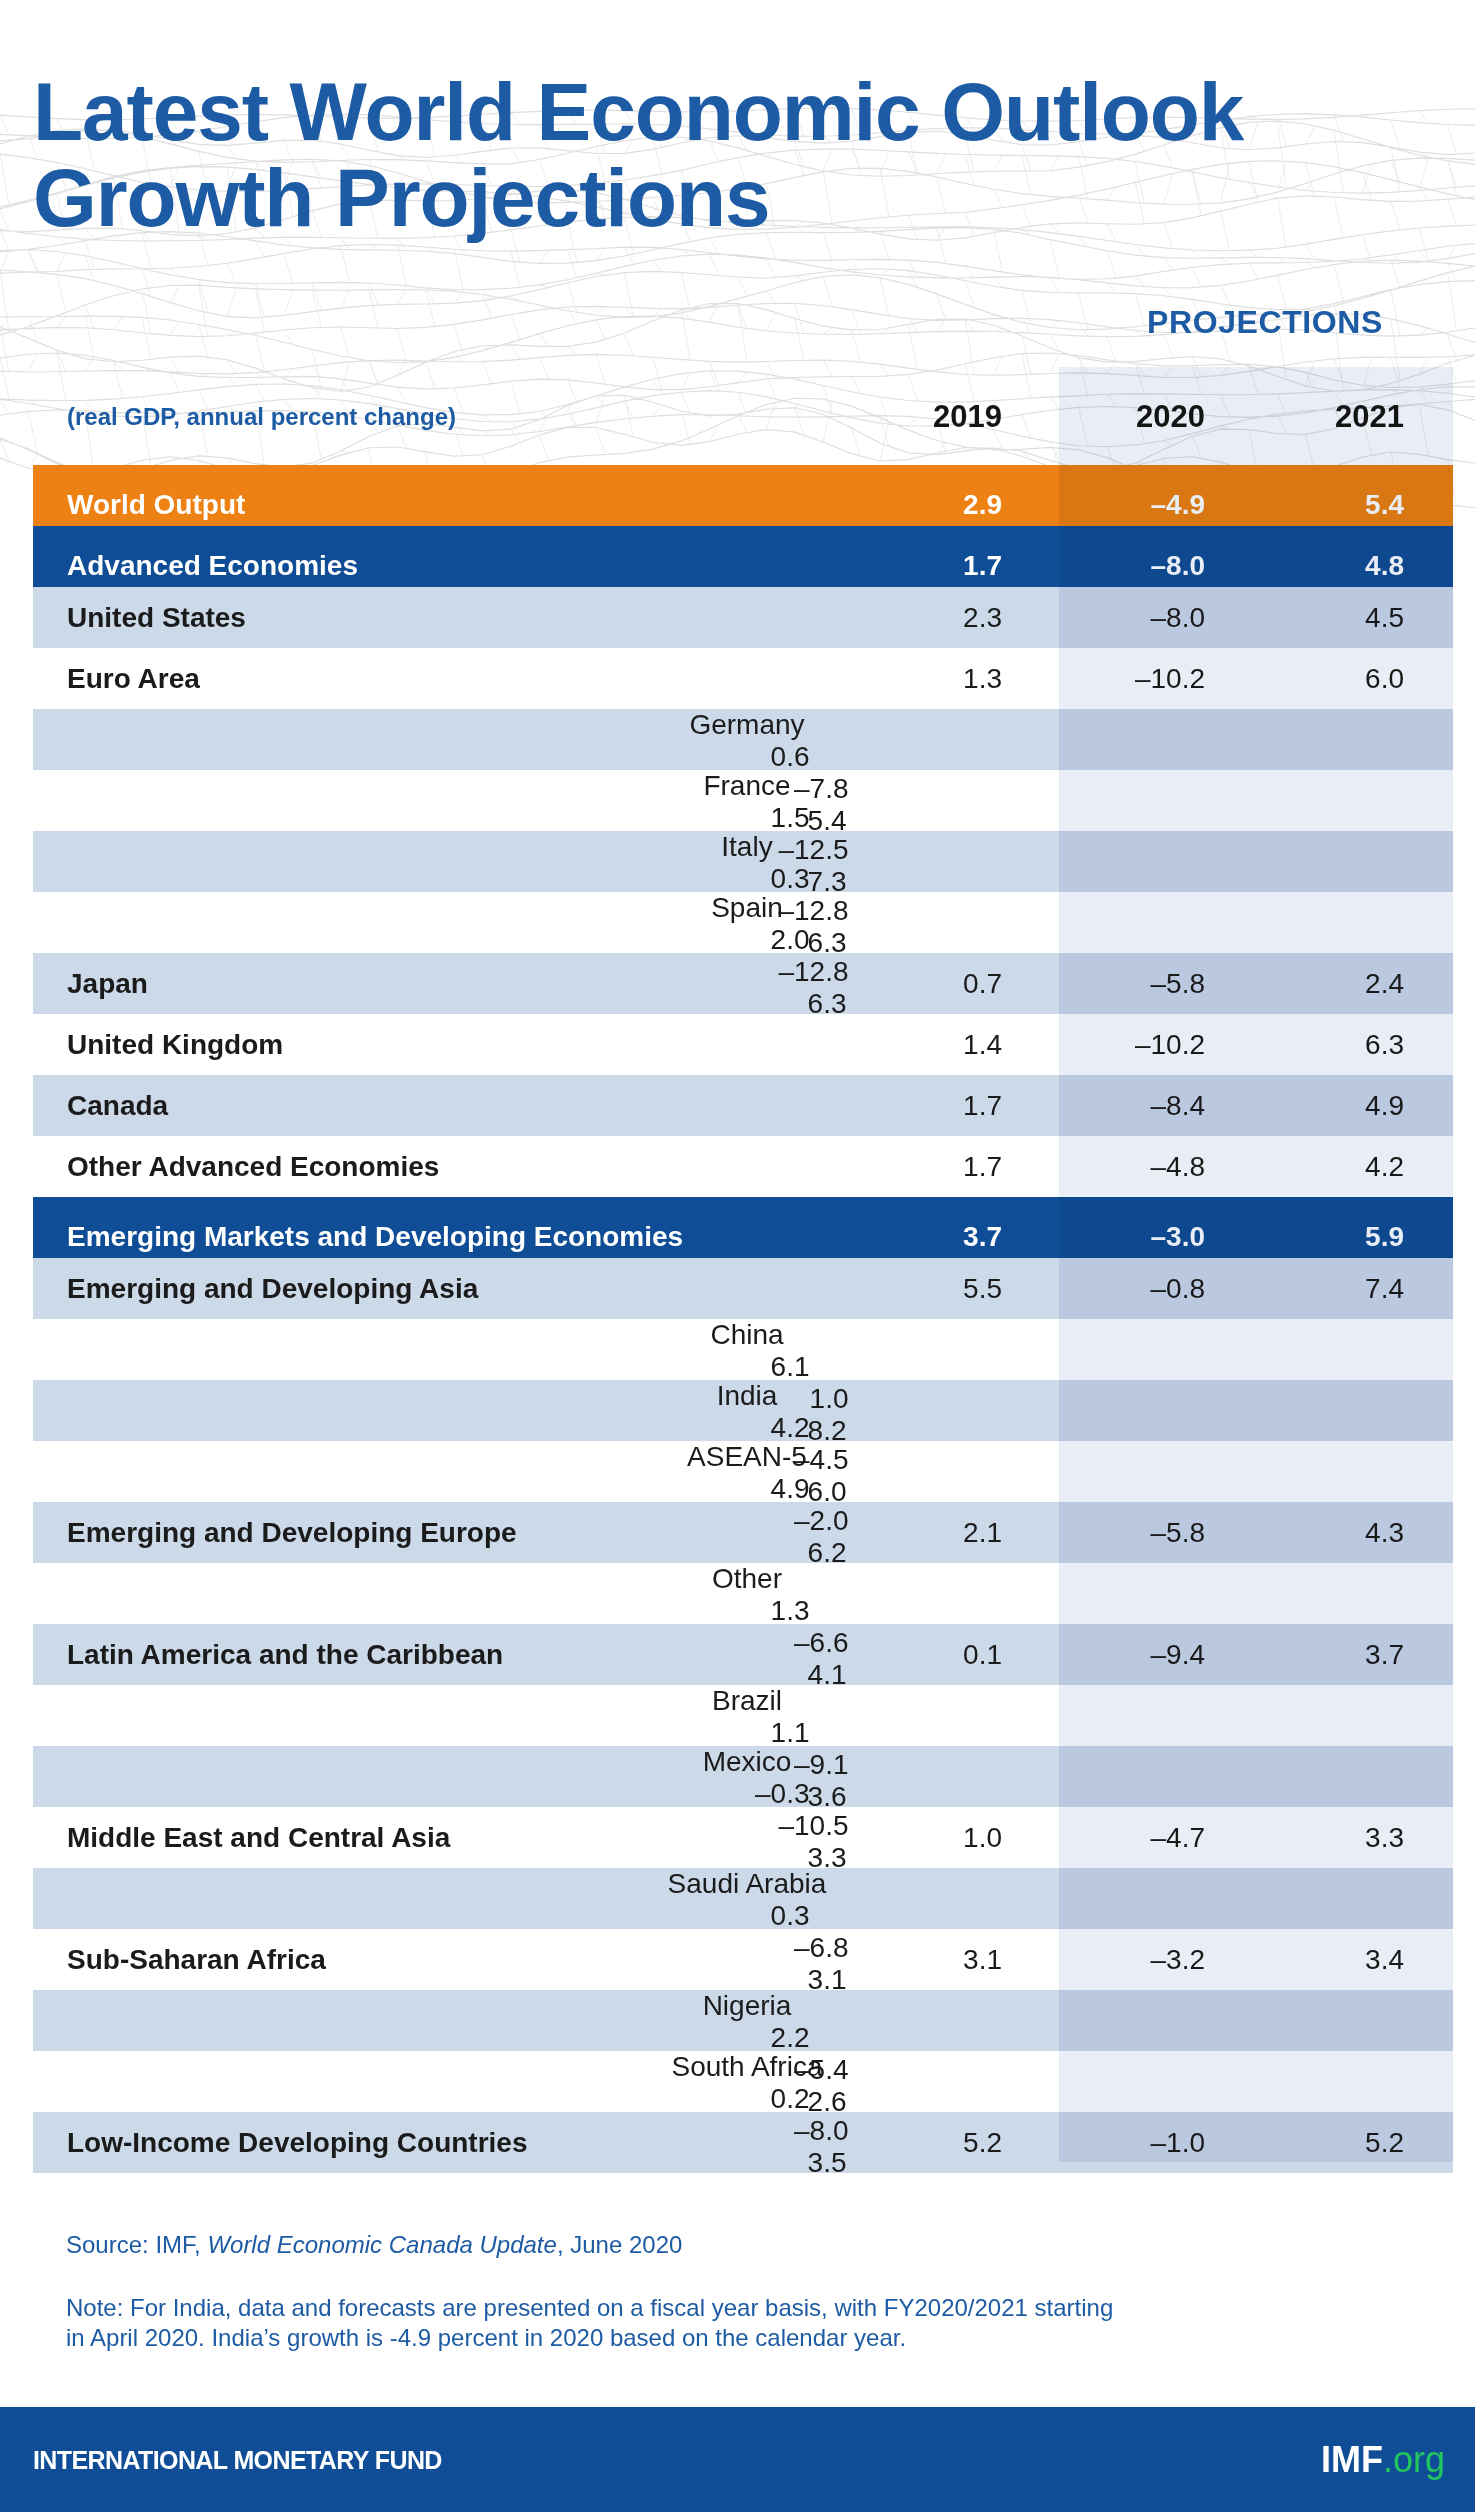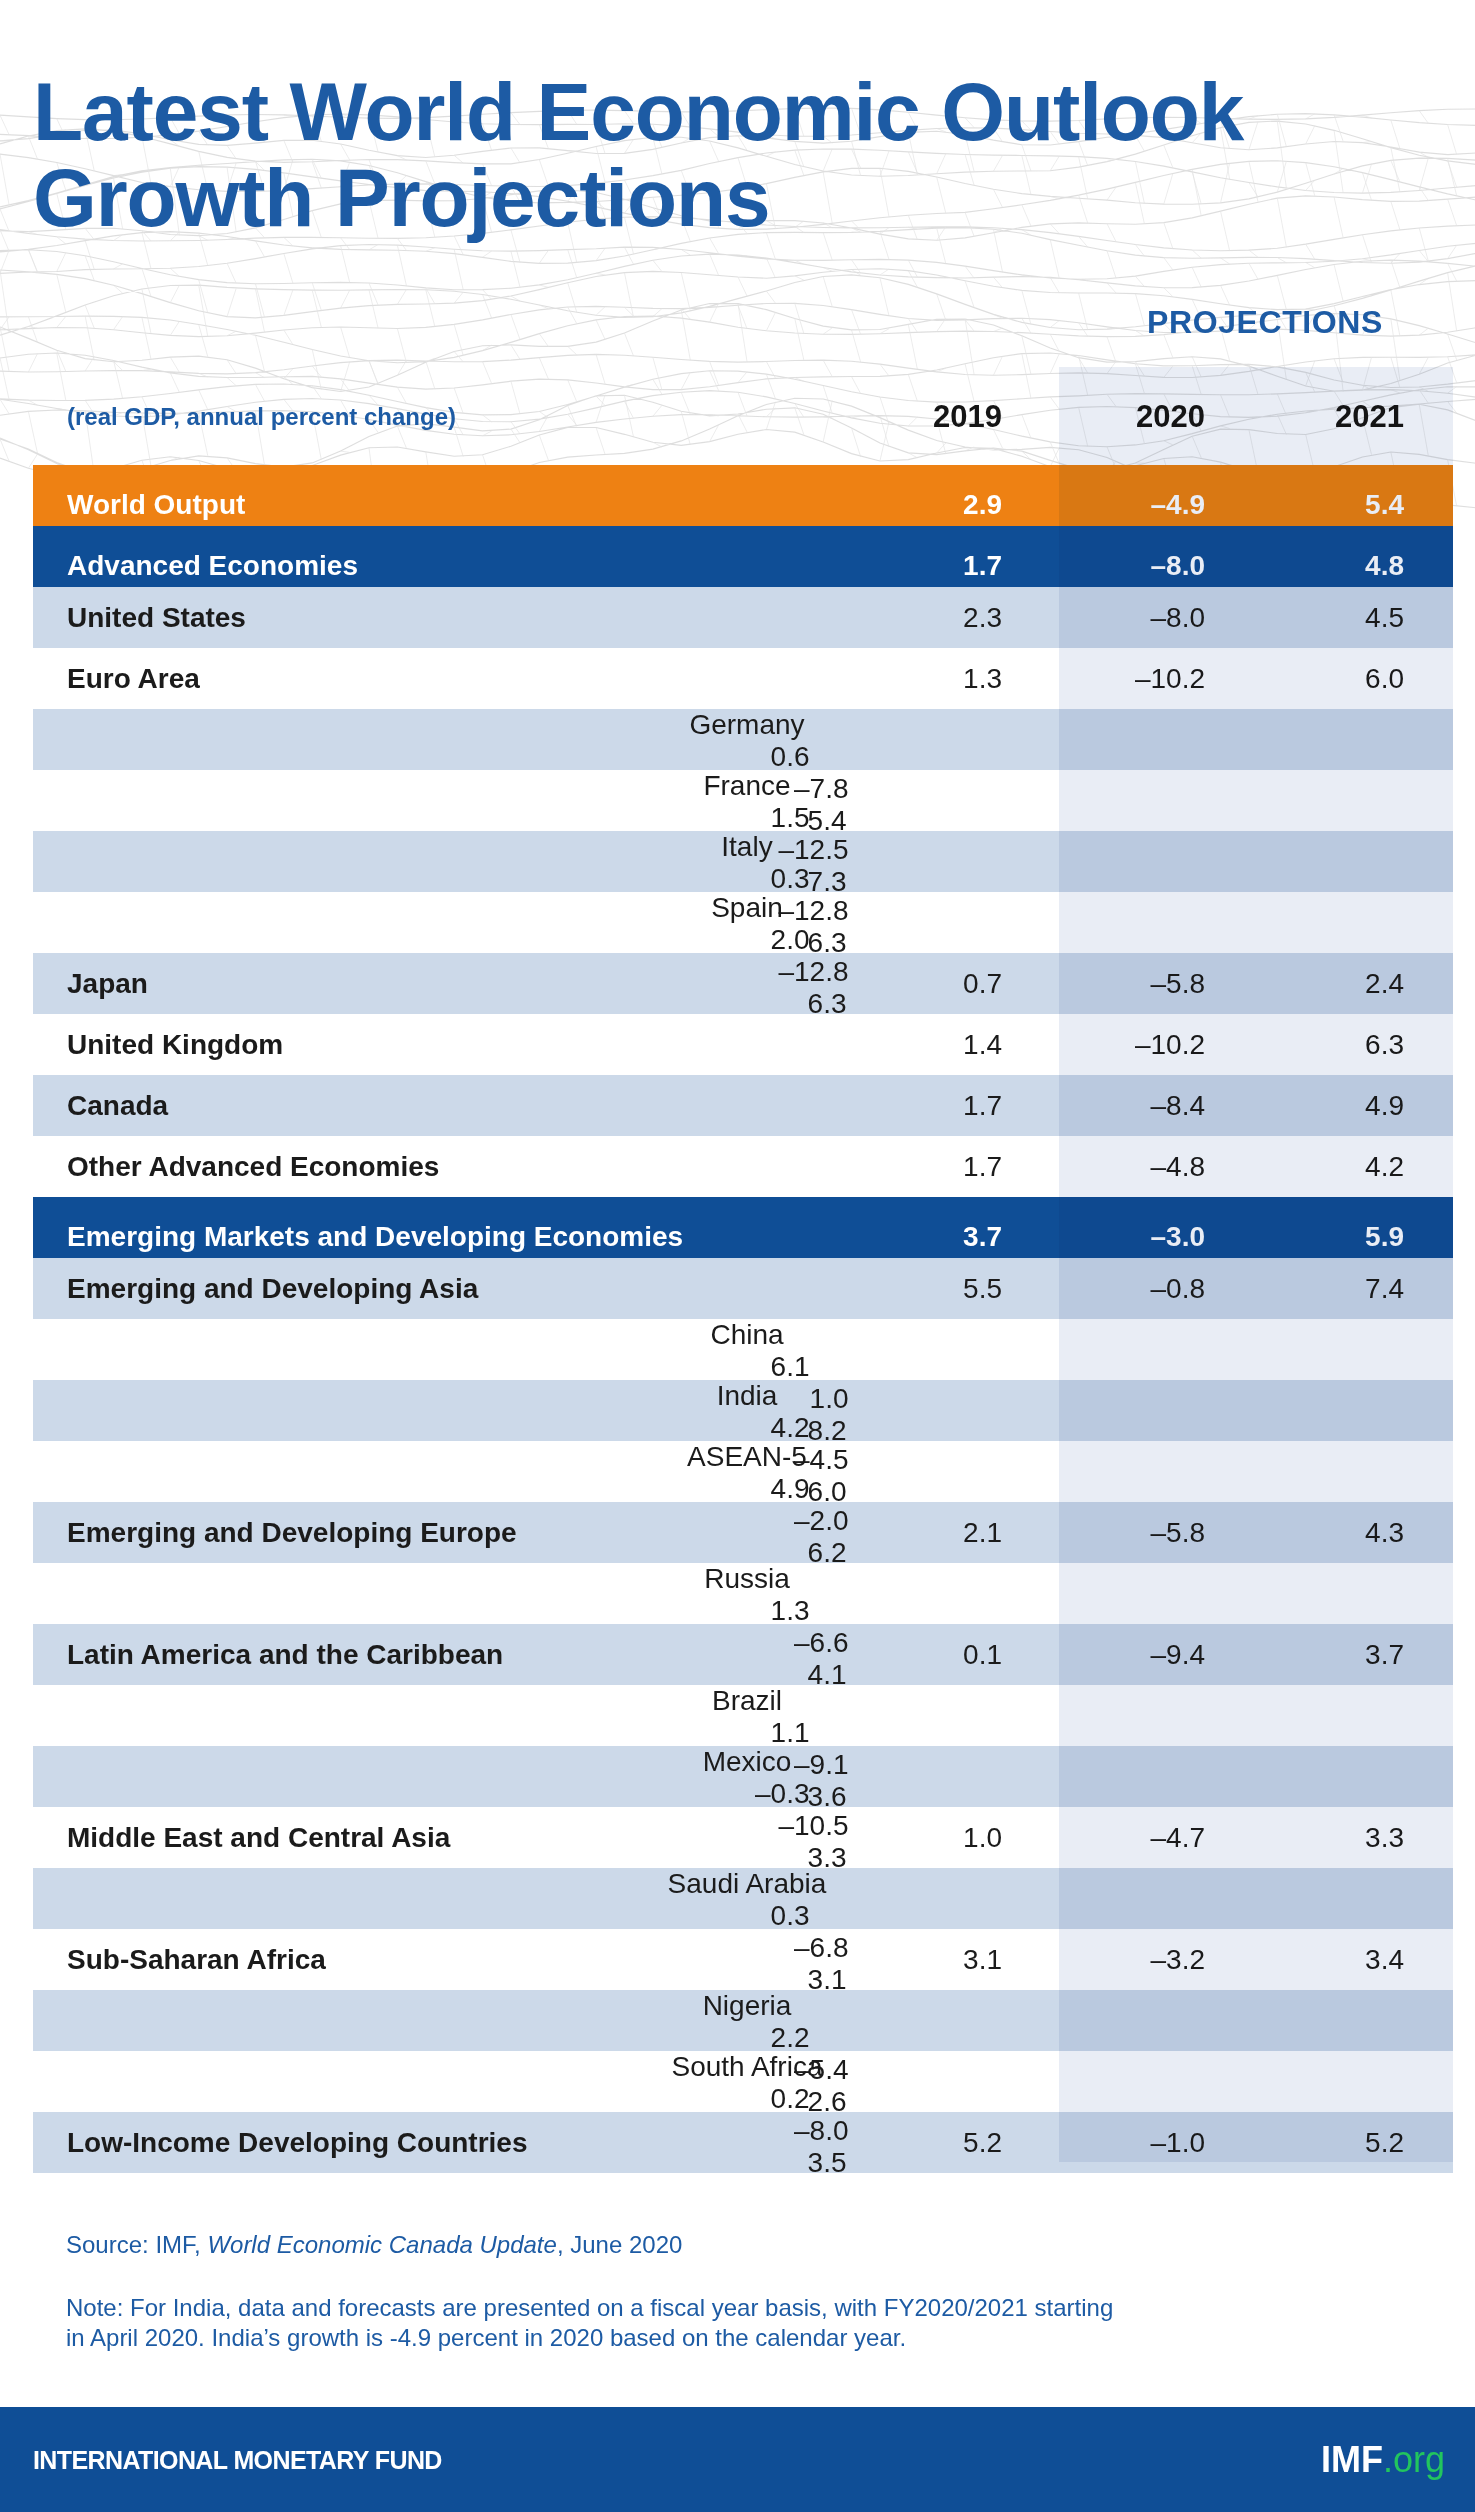--- a/index.html
+++ b/index.html
@@ -183,21 +183,21 @@
         <div class="num cell-2">–2.0</div>
         <div class="num cell-3">6.2</div>
       </div>
       <div class="row light">
         <div class="lab">Emerging and Developing Europe</div>
         <div class="num cell-1">2.1</div>
         <div class="num cell-2">–5.8</div>
         <div class="num cell-3">4.3</div>
       </div>
       <div class="row white country">
-        <div class="lab">Russia</div>
+        <div class="lab">Other</div>
         <div class="num cell-1">1.3</div>
         <div class="num cell-2">–6.6</div>
         <div class="num cell-3">4.1</div>
       </div>
       <div class="row light">
         <div class="lab">Latin America and the Caribbean</div>
         <div class="num cell-1">0.1</div>
         <div class="num cell-2">–9.4</div>
         <div class="num cell-3">3.7</div>
       </div>

